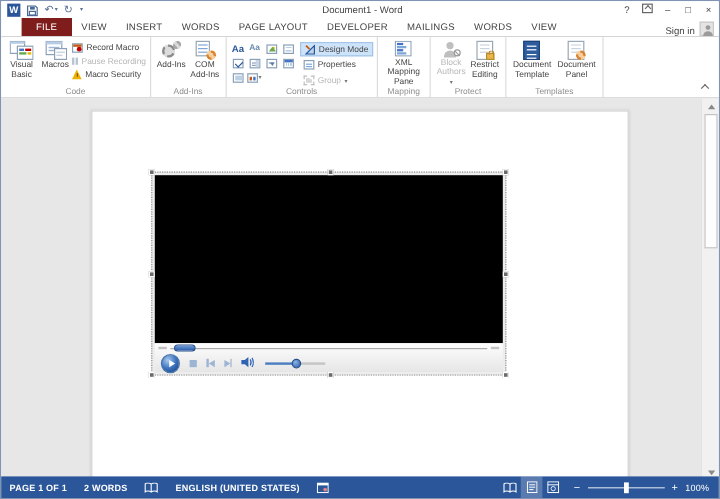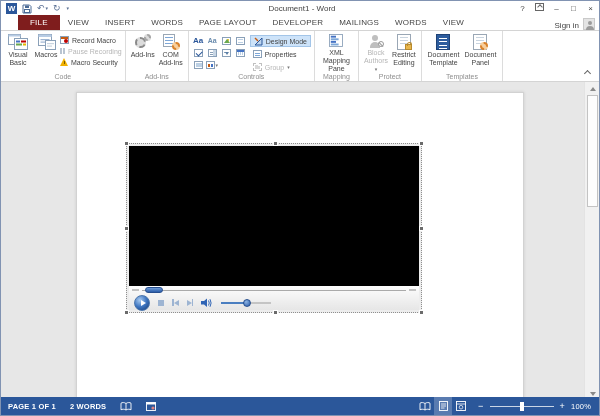--- a/index.html
+++ b/index.html
@@ -456,20 +456,21 @@
 
   <div class="statusbar">
     <span class="sb-item">PAGE 1 OF 1</span>
     <span class="sb-item">2 WORDS</span>
     <span class="sb-item">
       <svg width="12" height="9" viewBox="0 0 12 9">
           <path d="M6 1.5 C4.5 0.3 2 0.3 1 1.2 V7.8 C2 7 4.5 7 6 8 C7.5 7 10 7 11 7.8 V1.2 C10 0.3 7.5 0.3 6 1.5 Z" fill="none" stroke="#fff" stroke-width="0.9"></path>
           <path d="M6 1.5 V8" stroke="#fff" stroke-width="0.9"></path>
         </svg>
     </span>
+    <span class="sb-item">ENGLISH (UNITED STATES)</span>
     <span class="sb-item">
       <svg width="10" height="9" viewBox="0 0 10 9">
           <rect x="0.5" y="0.5" width="9" height="8" fill="none" stroke="#fff" stroke-width="0.9"></rect>
           <rect x="0.5" y="0.5" width="9" height="2" fill="#fff"></rect>
           <circle cx="7" cy="6" r="1.6" fill="#e08080"></circle>
         </svg>
     </span>
     <div class="sb-right">
       <span class="viewbtn">
         <svg width="12" height="9" viewBox="0 0 12 9">

